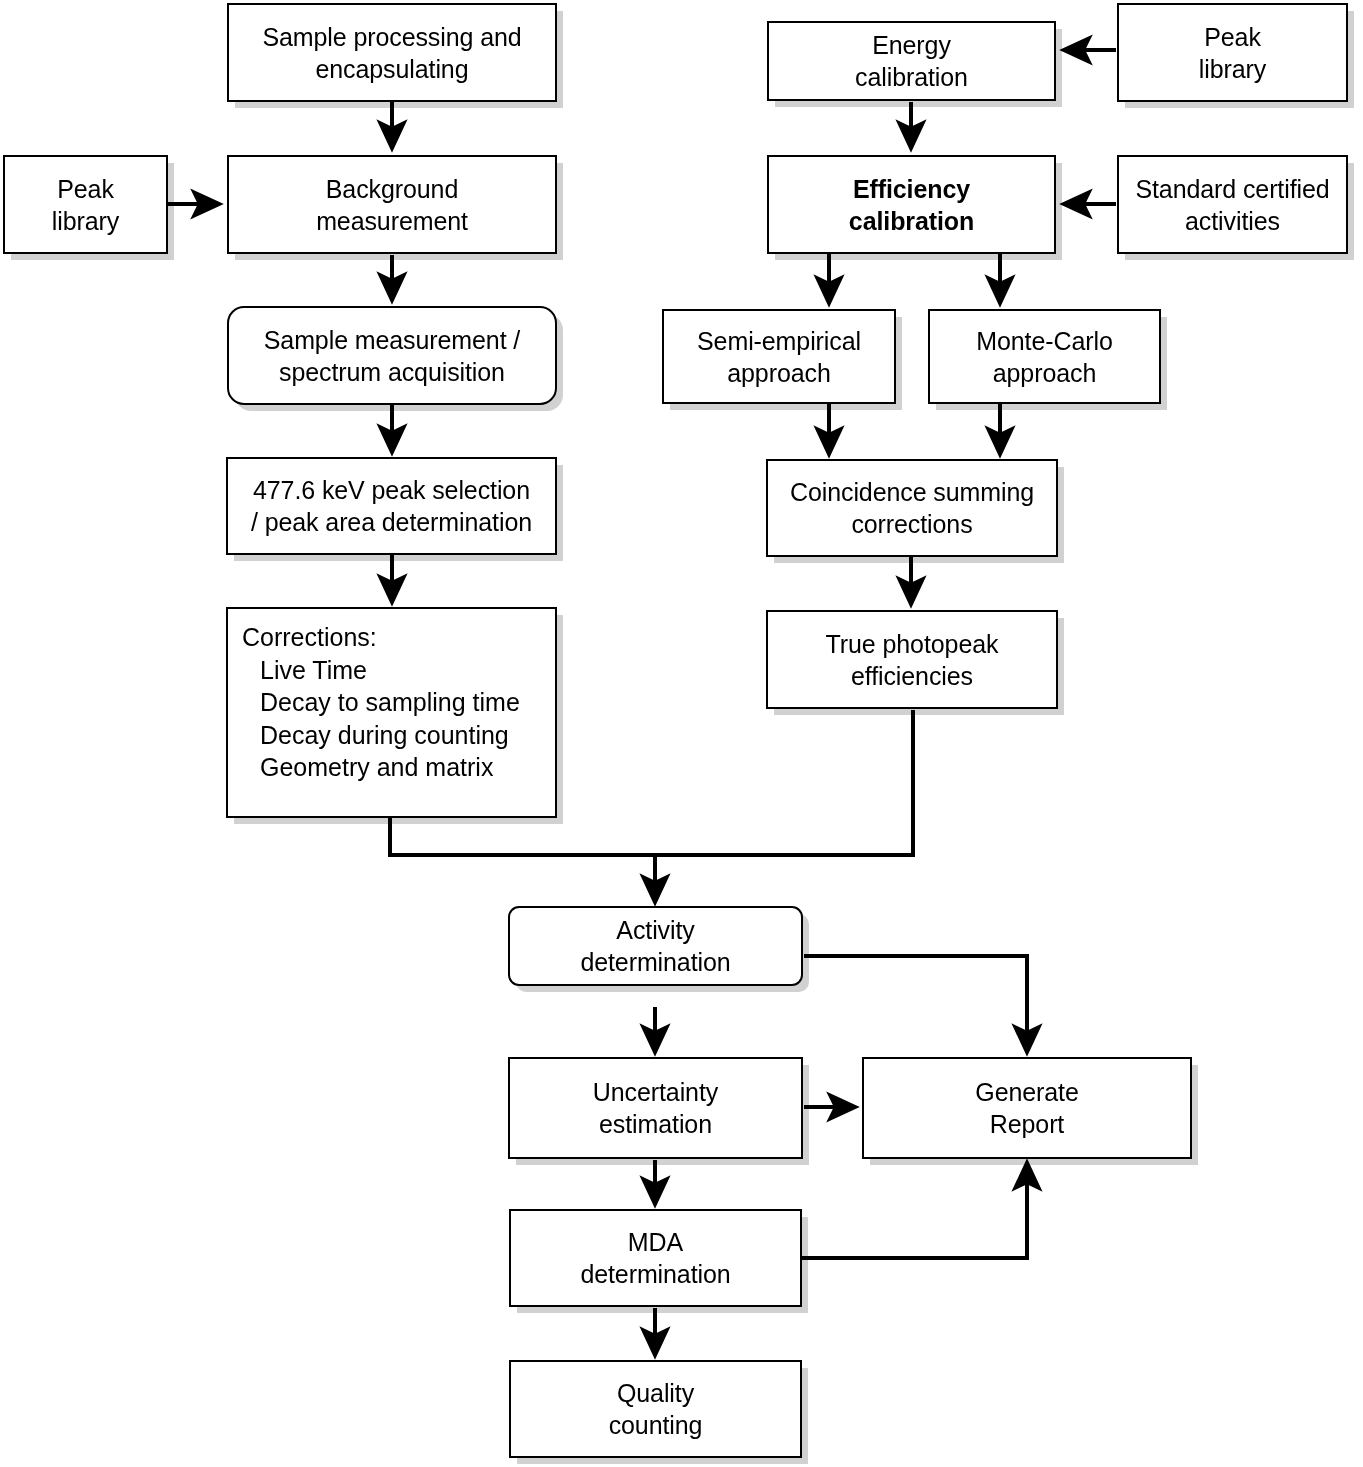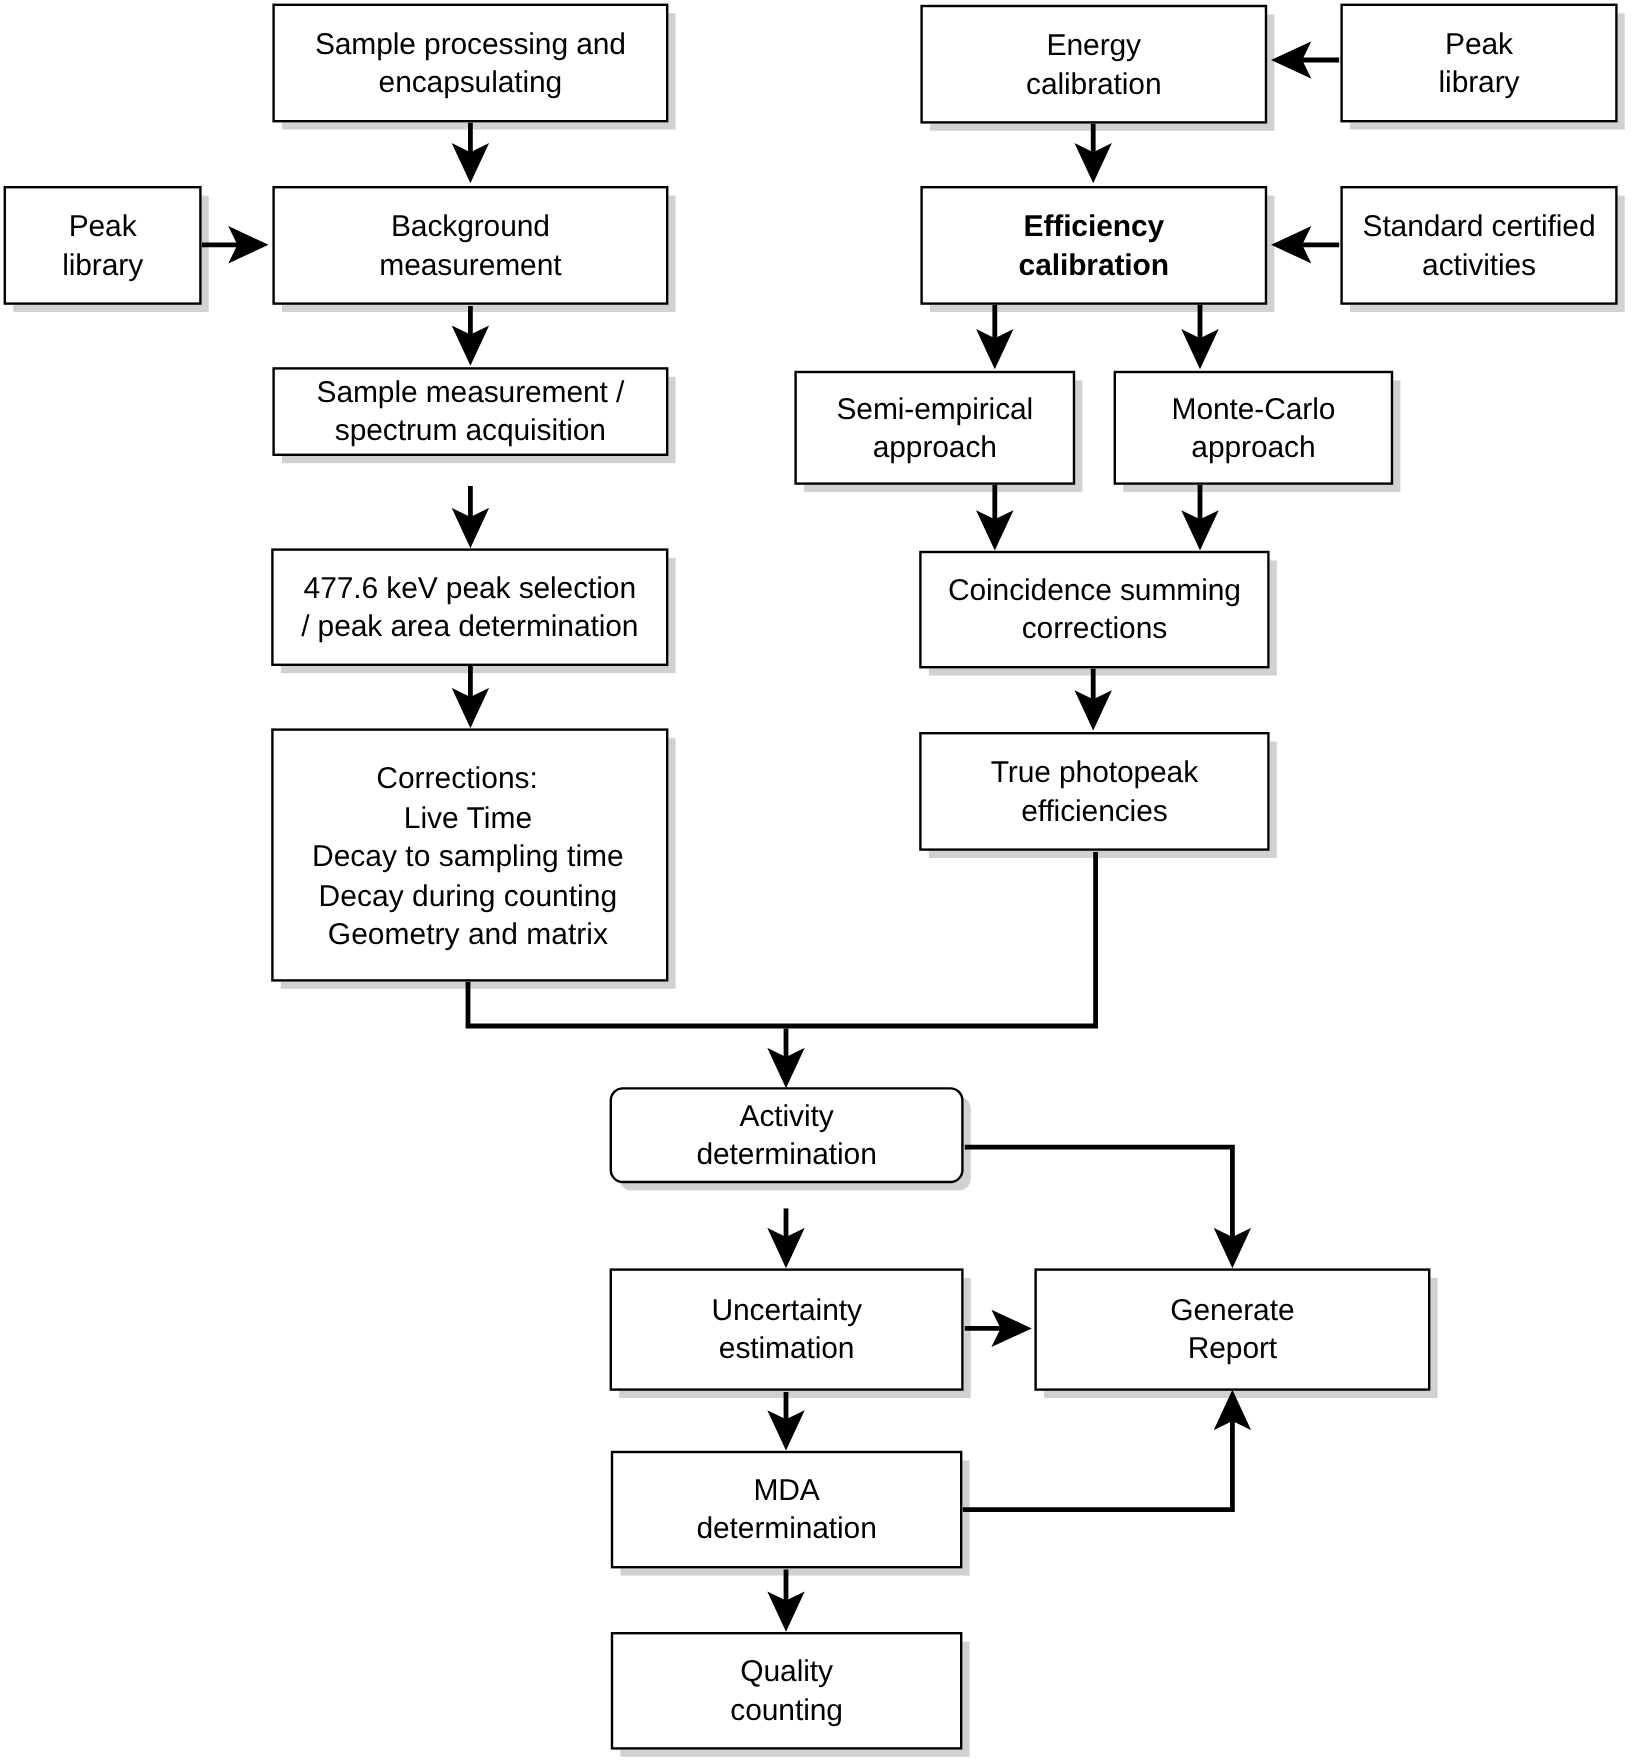--- a/index.html
+++ b/index.html
@@ -46,22 +46,22 @@
     letter-spacing: -0.1px;
   }
   .node.left-align {
     justify-content: flex-start;
     align-items: flex-start;
   }
   .corrections-list {
     font-size: 25px;
     line-height: 1.30;
     color: #000000;
-    text-align: center;
-    padding: 24px 0 0 14px;
+    text-align: left;
+    padding: 12px 0 0 14px;
     font-family: "Liberation Sans", sans-serif;
   }
   .corrections-list .item {
     padding-left: 18px;
   }
 </style>
 </head>
 <body>
 
 <div id="flowchart-root">
@@ -129,41 +129,41 @@
   <div class="node" style="left:3px; top:155px; width:165px; height:99px;">
     <span class="label">Peak
 library</span>
   </div>
 
   <div class="node" style="left:227px; top:155px; width:330px; height:99px;">
     <span class="label">Background
 measurement</span>
   </div>
 
-  <div class="node" style="left:227px; top:306px; width:330px; height:74px;">
+  <div class="node" style="left:227px; top:306px; width:330px; height:99px;border-radius:17px;">
     <span class="label">Sample measurement /
 spectrum acquisition</span>
   </div>
 
   <div class="node" style="left:226px; top:457px; width:331px; height:98px;">
     <span class="label">477.6 keV peak selection
 / peak area determination</span>
   </div>
 
   <div class="node left-align" style="left:226px; top:607px; width:331px; height:211px;">
     <div class="corrections-list">
       <div>Corrections:</div>
       <div class="item">Live Time</div>
       <div class="item">Decay to sampling time</div>
       <div class="item">Decay during counting</div>
       <div class="item">Geometry and matrix</div>
     </div>
   </div>
 
-  <div class="node" style="left:767px; top:4px; width:289px; height:99px;">
+  <div class="node" style="left:767px; top:21px; width:289px; height:80px;">
     <span class="label">Energy
 calibration</span>
   </div>
 
   <div class="node" style="left:1117px; top:3px; width:231px; height:99px;">
     <span class="label">Peak
 library</span>
   </div>
 
   <div class="node" style="left:767px; top:155px; width:289px; height:99px;font-weight:bold;">

